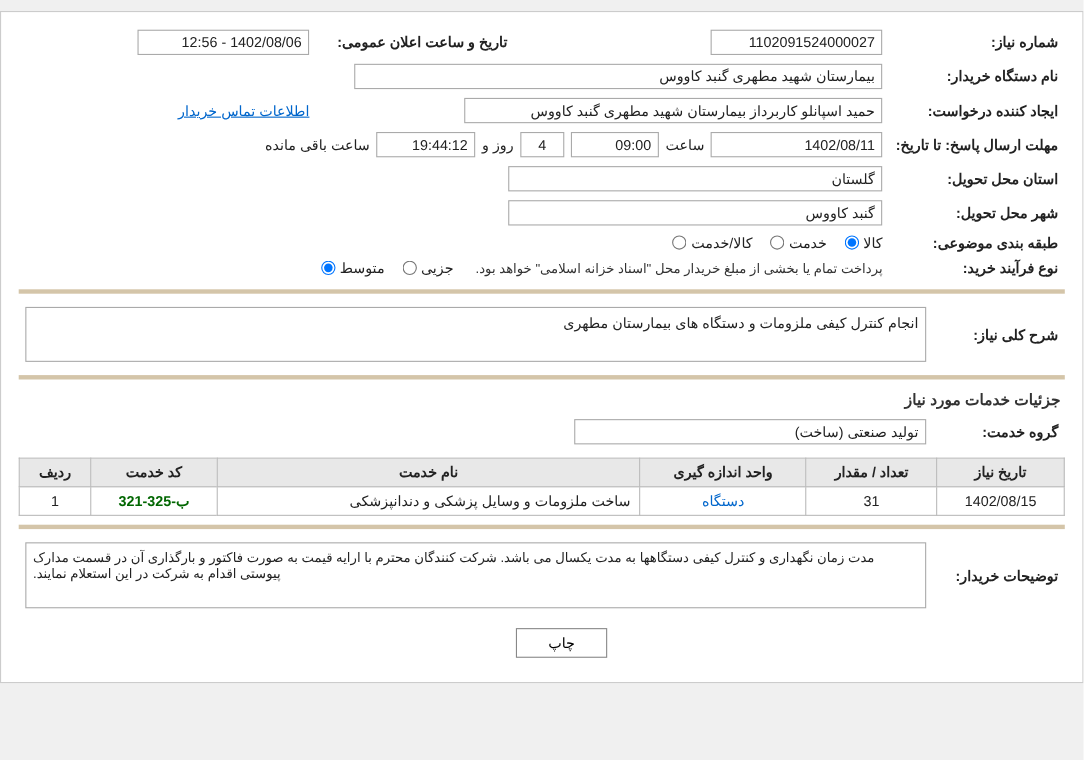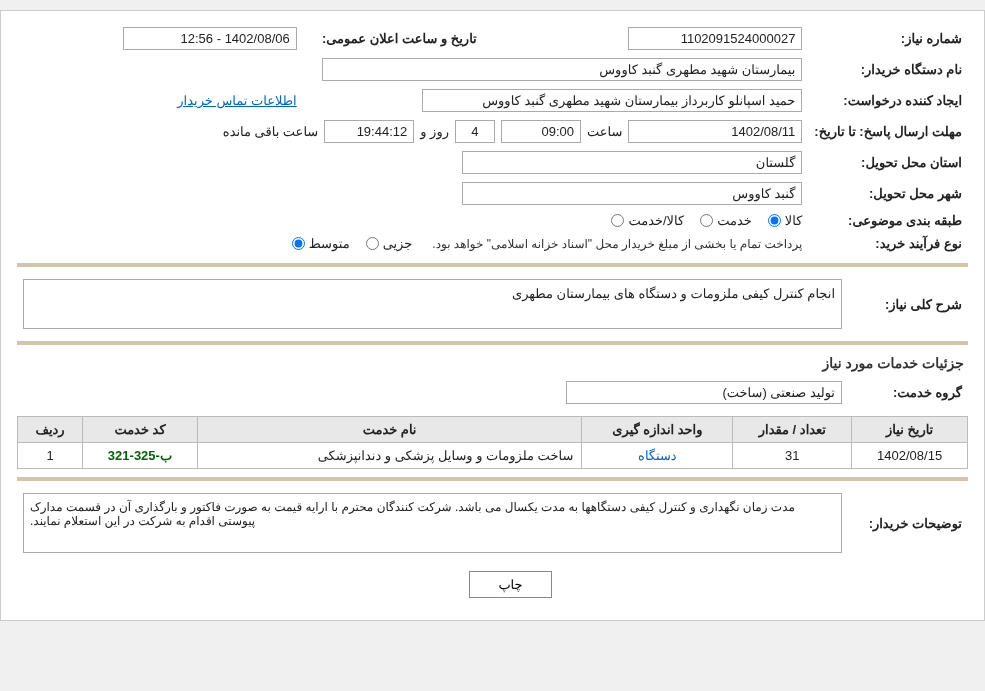--- a/index.html
+++ b/index.html
@@ -44,21 +44,21 @@
       width: 140px;
     }
     .input-box {
       border: 1px solid #aaa;
       background: #fff;
       padding: 3px 6px;
       min-height: 22px;
       display: inline-block;
     }
     .input-date {
-      width: 174px;
+      width: 156px;
     }
     .blue-link {
       color: #0066cc;
       text-decoration: underline;
       cursor: pointer;
     }
     .inline-row {
       display: flex;
       align-items: center;
       gap: 6px;
@@ -182,21 +182,21 @@
       background: #d4c5a9;
       height: 4px;
       margin: 8px 0;
     }
     .group-service-box {
       border: 1px solid #aaa;
       background: #fff;
       padding: 3px 6px;
       min-height: 22px;
       display: inline-block;
-      width: 276px;
+      width: 320px;
     }
   </style>
 </head>
 <body>
 
 <div class="page-wrapper">
 
 
   <div class="content watermark-area">
 

